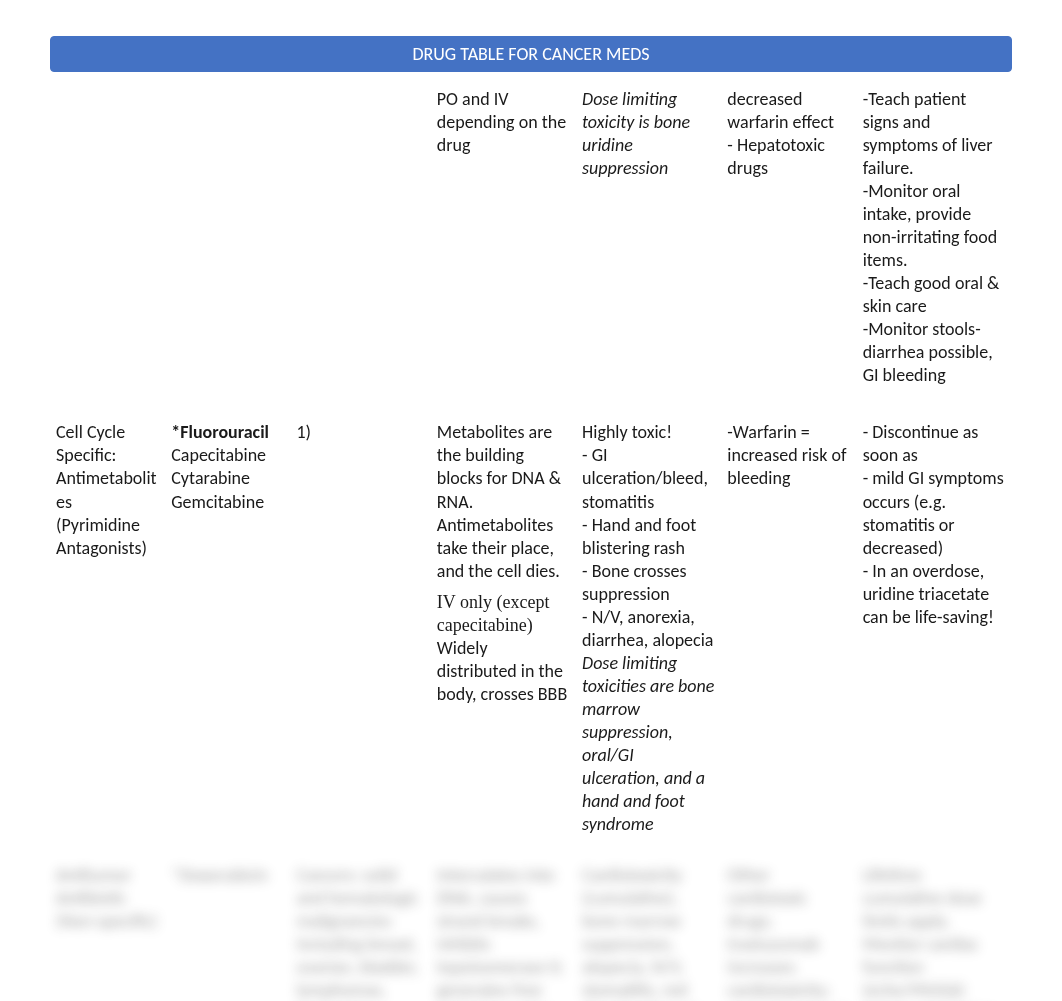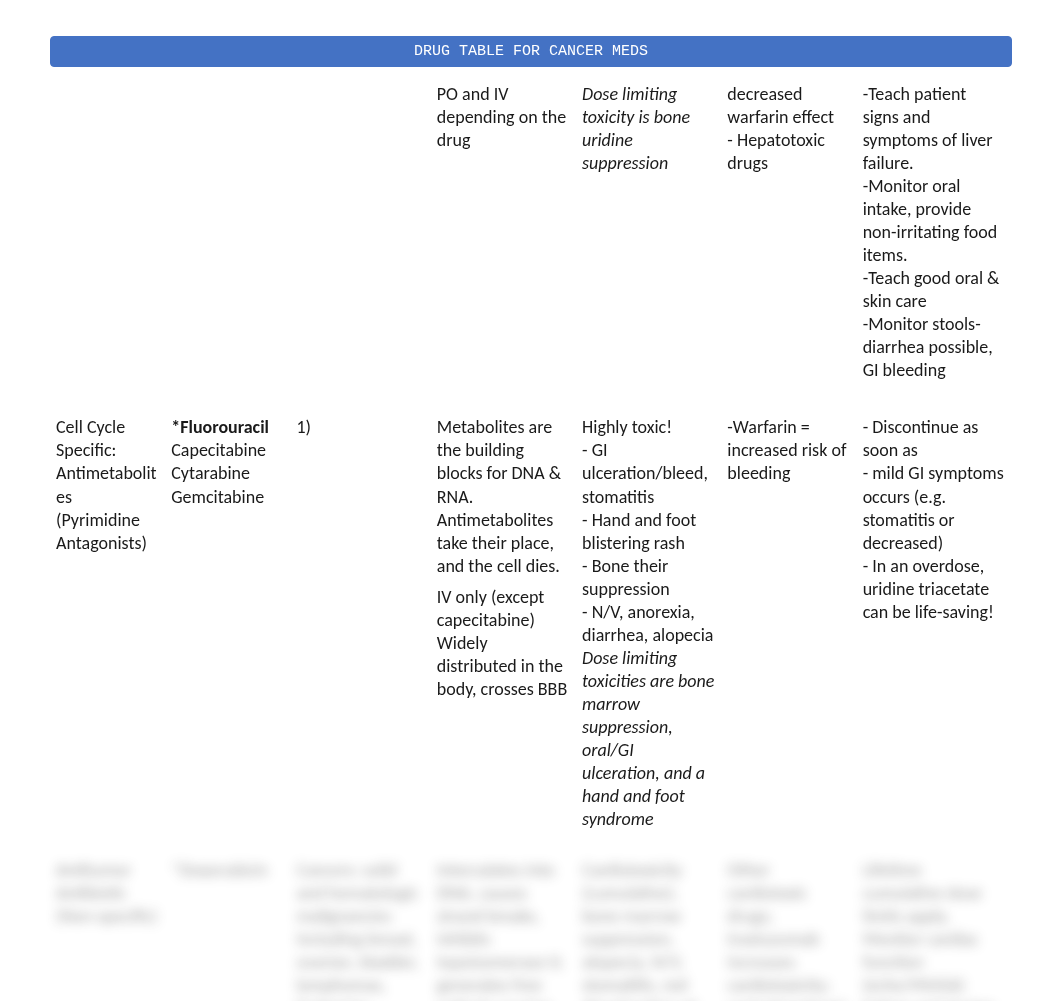--- a/index.html
+++ b/index.html
@@ -10,24 +10,23 @@
       background: #ffffff;
       padding: 36px 50px;
       width: 1062px;
     }
     .title-bar {
       background: #4472c4;
       color: #ffffff;
       text-align: center;
       padding: 6px 0;
       border-radius: 4px;
-      font-size: 15px;
+      font-size: 18px;
       margin-bottom: 6px;
       border: 1px solid #4472c4;
-      font-family: Liberation Mono, monospace;
     }
     table {
       width: 100%;
       border-collapse: collapse;
       table-layout: fixed;
     }
     td {
       vertical-align: top;
       padding: 8px 6px 14px 6px;
       font-size: 18px;
@@ -46,21 +45,21 @@
     col.c1 { width: 11.5%; }
     col.c2 { width: 12.5%; }
     col.c3 { width: 14%; }
     col.c4 { width: 14.5%; }
     col.c5 { width: 14.5%; }
     col.c6 { width: 13.5%; }
     col.c7 { width: 15.5%; }
     .bold { font-weight: bold; }
     .ital { font-style: italic; }
     .blk { display: block; }
-    .gap { margin-top: 8px; }
+    .gap { margin-top: 8px; font-family: Liberation Serif, serif; }
   </style>
 </head>
 <body>
 
 <div class="title-bar">
   <span>DRUG TABLE FOR CANCER MEDS</span>
 </div>
 
 <table>
   <colgroup>
@@ -111,21 +110,21 @@
     </td>
     <td>
       <span class="blk">Metabolites are the building blocks for DNA &amp; RNA. Antimetabolites take their place, and the cell dies.</span>
       <span class="blk gap">IV only (except capecitabine)</span>
       <span class="blk">Widely distributed in the body, crosses BBB</span>
     </td>
     <td>
       <span class="blk">Highly toxic!</span>
       <span class="blk">- GI ulceration/bleed, stomatitis</span>
       <span class="blk">- Hand and foot blistering rash</span>
-      <span class="blk">- Bone their suppression</span>
+      <span class="blk">- Bone crosses suppression</span>
       <span class="blk">- N/V, anorexia, diarrhea, alopecia</span>
       <span class="blk ital">Dose limiting toxicities are bone marrow suppression, oral/GI ulceration, and a hand and foot syndrome</span>
     </td>
     <td>
       <span class="blk">-Warfarin = increased risk of bleeding</span>
     </td>
     <td>
       <span class="blk">- Discontinue as soon as</span>
       <span class="blk">- mild GI symptoms occurs (e.g. stomatitis or decreased)</span>
       <span class="blk">- In an overdose, uridine triacetate can be life-saving!</span>

